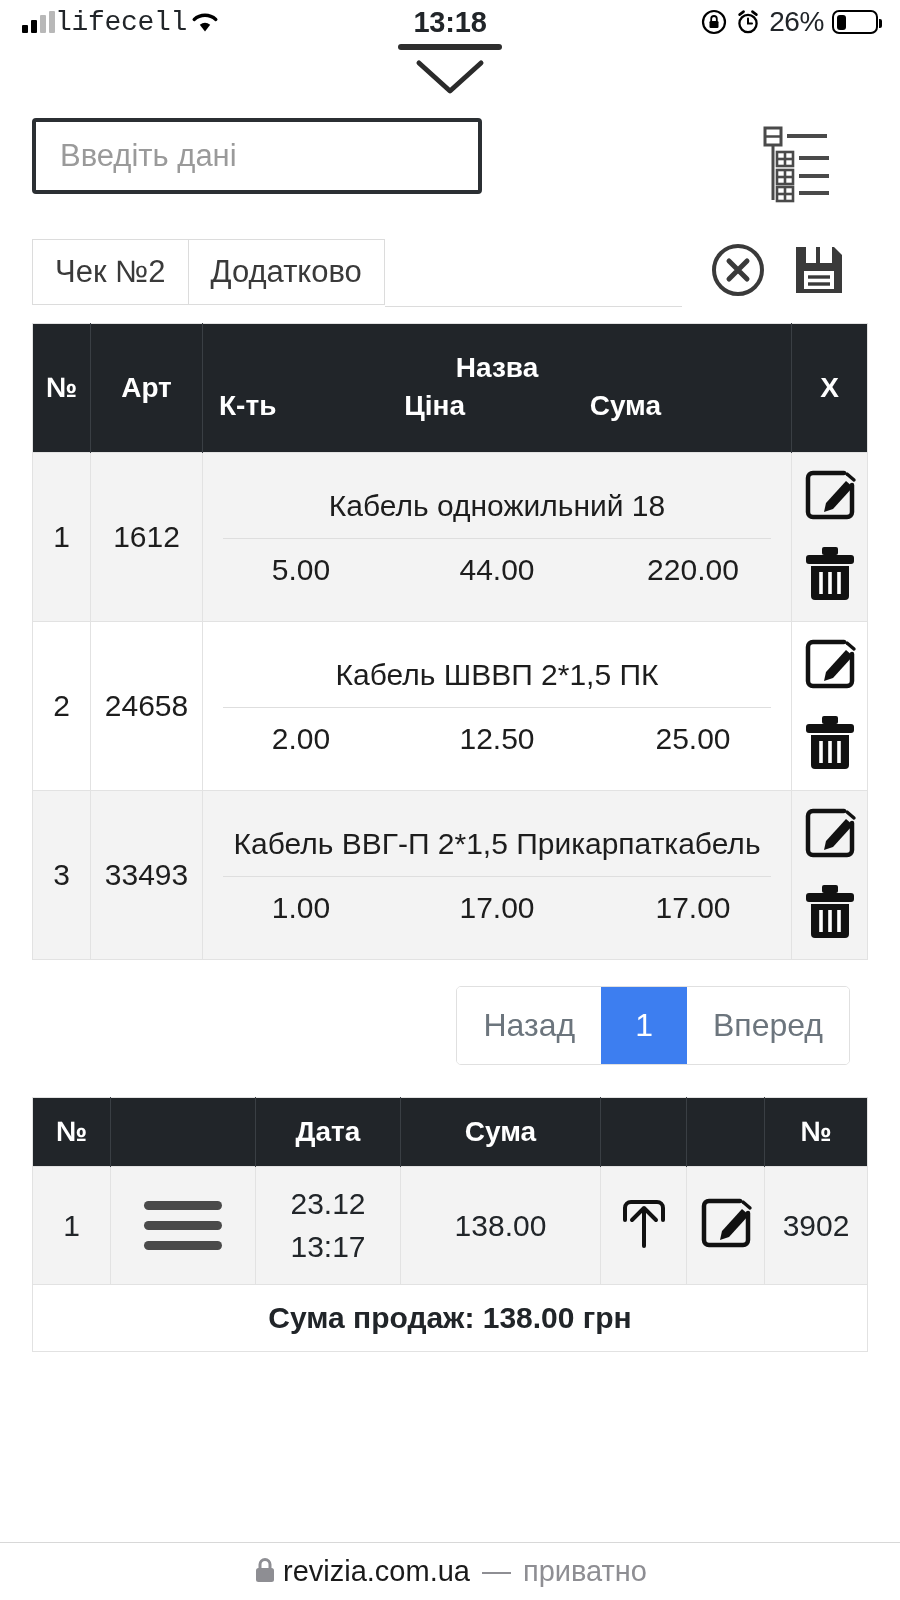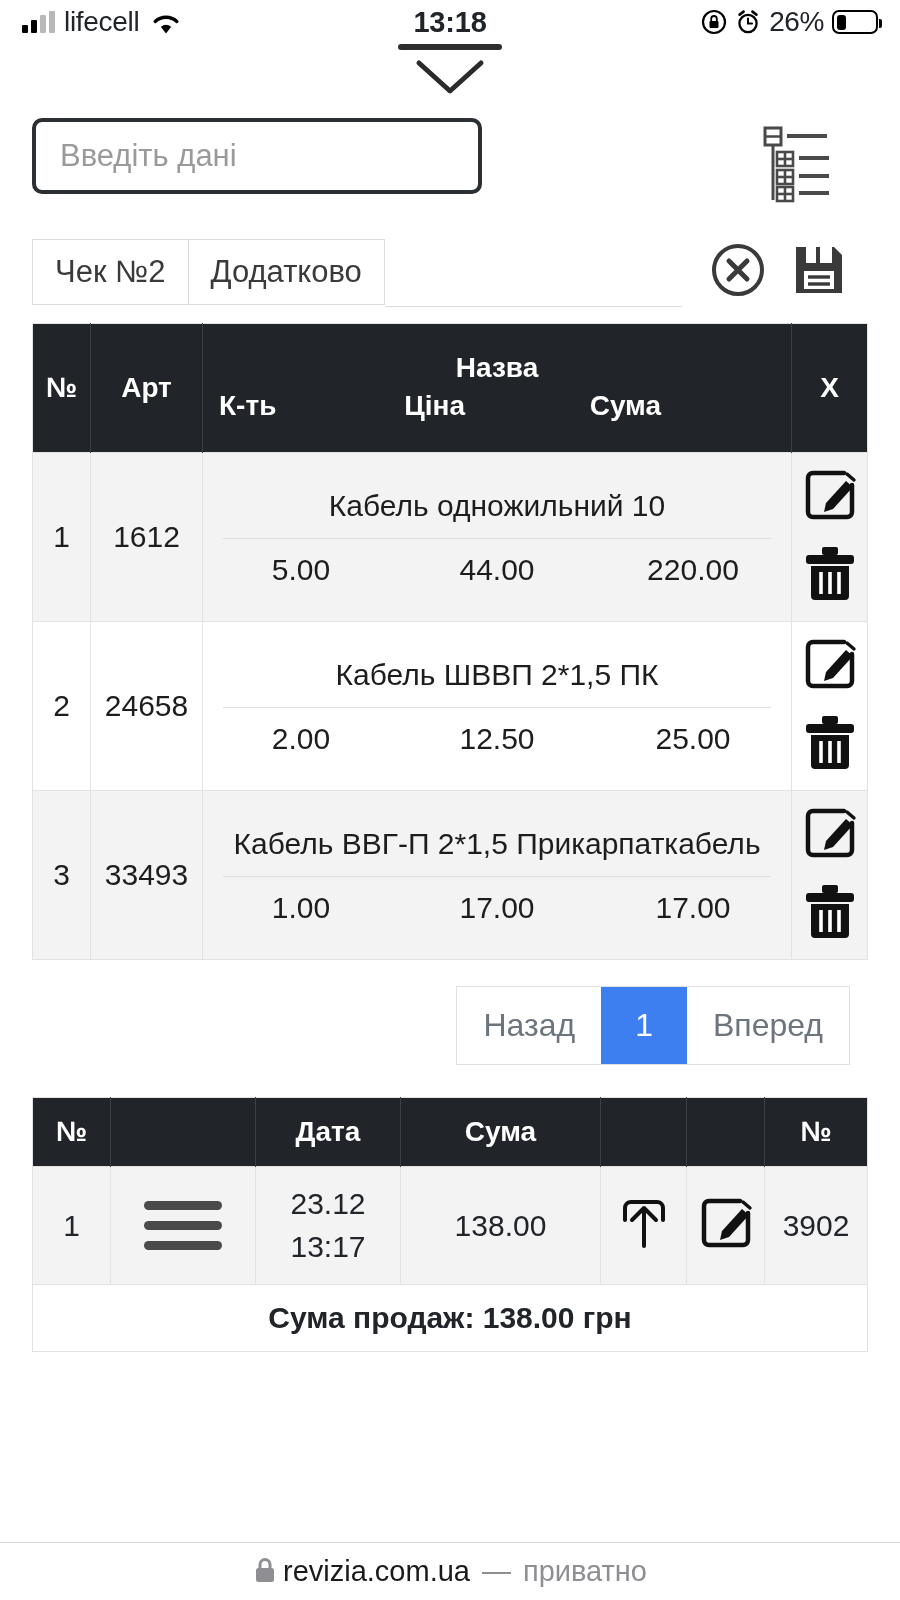--- a/index.html
+++ b/index.html
@@ -13,21 +13,21 @@
 
   
   .statusbar {
     height: 44px;
     display: flex; align-items: center;
     padding: 0 22px;
     position: relative;
     font-size: 27px;
     font-weight: 600;
   }
-  .sb-left { display: flex; align-items: center; gap: 9px; }
+  .sb-left { display: flex; align-items: center; gap: 0; font-family: Liberation Mono, monospace; }
   .signal { display: flex; align-items: flex-end; gap: 3px; height: 22px; }
   .signal i { display: block; width: 6px; background: #000; border-radius: 1px; }
   .signal i.b1 { height: 8px; }
   .signal i.b2 { height: 13px; }
   .signal i.b3 { height: 18px; background: #b8b8b8; }
   .signal i.b4 { height: 22px; background: #b8b8b8; }
   .carrier { font-size: 28px; font-weight: 500; letter-spacing: -0.3px; }
   .wifi { width: 28px; height: 22px; position: relative; margin-left: 4px; }
   .sb-time {
     position: absolute; left: 0; right: 0; text-align: center;
@@ -62,21 +62,21 @@
 
   
   .page { padding: 0 32px; }
 
   .input-row {
     margin-top: 22px;
     display: flex; align-items: flex-start; justify-content: space-between;
   }
   .data-input {
     width: 450px; height: 76px;
-    border: 4px solid #2b2f33; border-radius: 10px;
+    border: 4px solid #2b2f33; border-radius: 4px;
     background: #fff;
     font-family: "Liberation Sans", sans-serif;
     font-size: 31px; color: #222;
     padding: 0 24px;
     outline: none;
   }
   .data-input::placeholder { color: #9a9a9a; }
   .tree-icon { margin-top: 6px; margin-right: 35px; }
 
   
@@ -167,21 +167,21 @@
     font-size: 30px;
     padding: 20px 0;
     border-top: 1px solid #e2e2e2;
     border-right: none;
   }
 
   
   .pager-wrap { display: flex; justify-content: flex-end; margin-top: 26px; padding-right: 18px; }
   .pager {
     display: flex;
-    border: 1px solid #e0e0e0; border-radius: 0; overflow: hidden;
+    border: 1px solid #e0e0e0; border-radius: 5px; overflow: hidden;
   }
   .pager div {
     padding: 20px 26px;
     font-size: 32px;
     color: #6c757d;
     background: #fff;
     cursor: pointer;
   }
   .pager div.active { background: #3d7ef0; color: #fff; padding: 20px 34px; }
 
@@ -369,21 +369,21 @@
           </td>
           <td class="col-x">X</td>
         </tr>
       </thead>
       <tbody>
 
         <tr class="row-alt">
           <td>1</td>
           <td>1612</td>
           <td class="name-cell">
-            <div class="nc-title">Кабель одножильний 10</div>
+            <div class="nc-title">Кабель одножильний 18</div>
             <div class="nc-divider"></div>
             <div class="nc-nums">
               <span>5.00</span>
               <span>44.00</span>
               <span>220.00</span>
             </div>
           </td>
           <td class="acts-cell">
             <div class="acts">
               <span>

